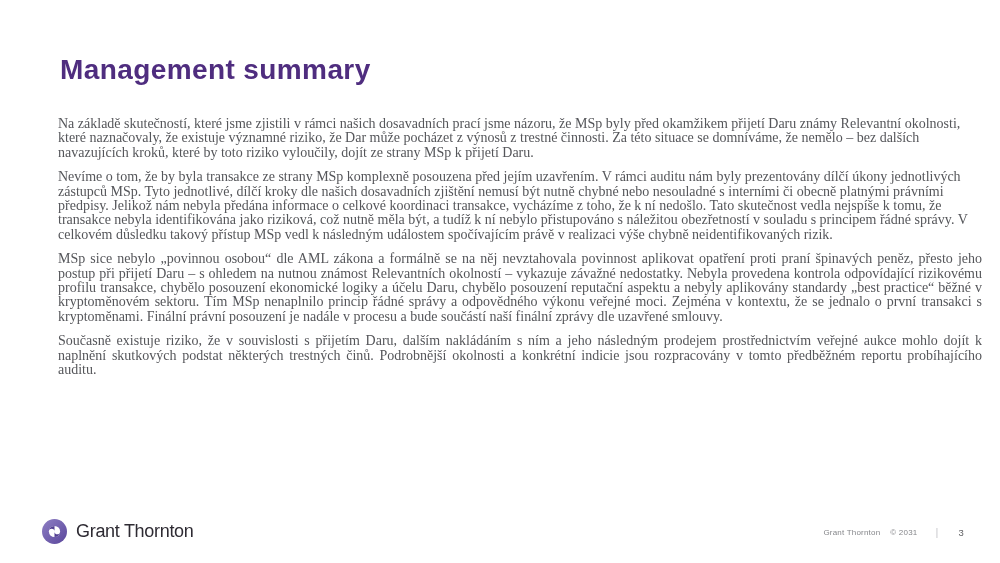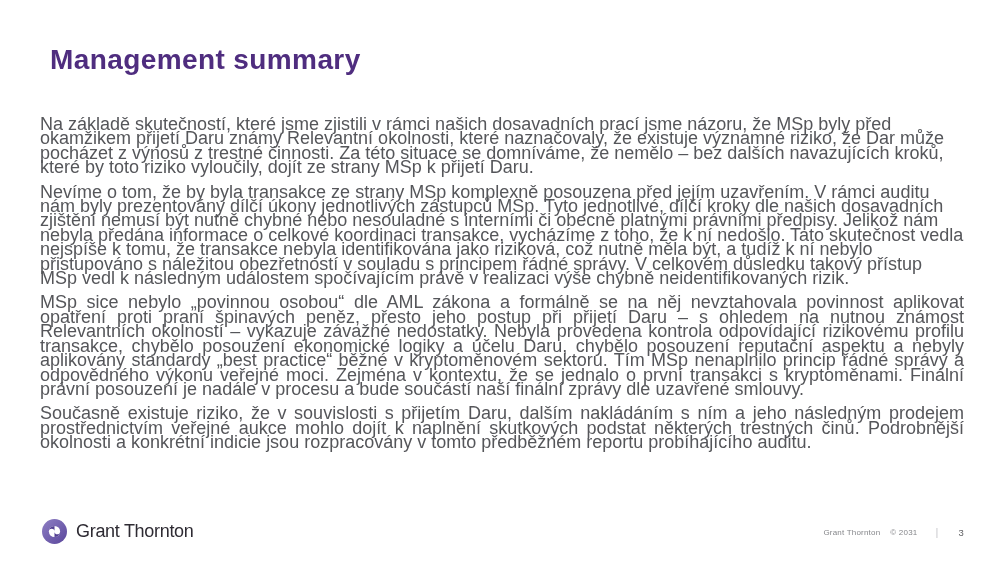--- a/index.html
+++ b/index.html
@@ -9,34 +9,35 @@
     width: 1000px;
     height: 563px;
     background: #ffffff;
     font-family: "Liberation Sans", sans-serif;
     overflow: hidden;
   }
   .title {
     position: absolute;
     left: 42px;
     top: 36px;
-    margin: 8px;
+    margin: 18px;
     font-size: 28px;
     font-weight: bold;
     letter-spacing: 0.4px;
     color: #4F2D7F;
   }
   .content {
     position: absolute;
-    left: 40px;
+    left: 58px;
     top: 117px;
     width: 924px;
     color: #55565A;
-    font-size: 18px;
+    font-size: 14px;
     line-height: 14.4px;
+    font-family: Liberation Serif, serif;
   }
   .content p { margin: 0 0 10px 0; text-align: left; }
   .content p.justify { text-align: justify; }
   .footer-left {
     position: absolute;
     left: 42px;
     bottom: 19px;
     display: flex;
     align-items: center;
     gap: 9px;

